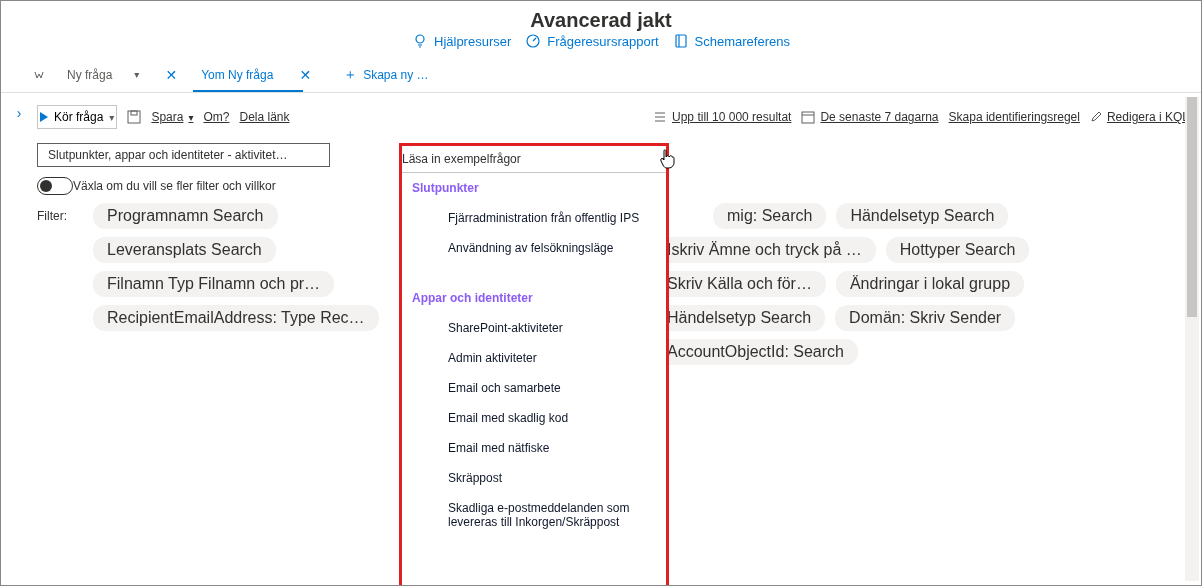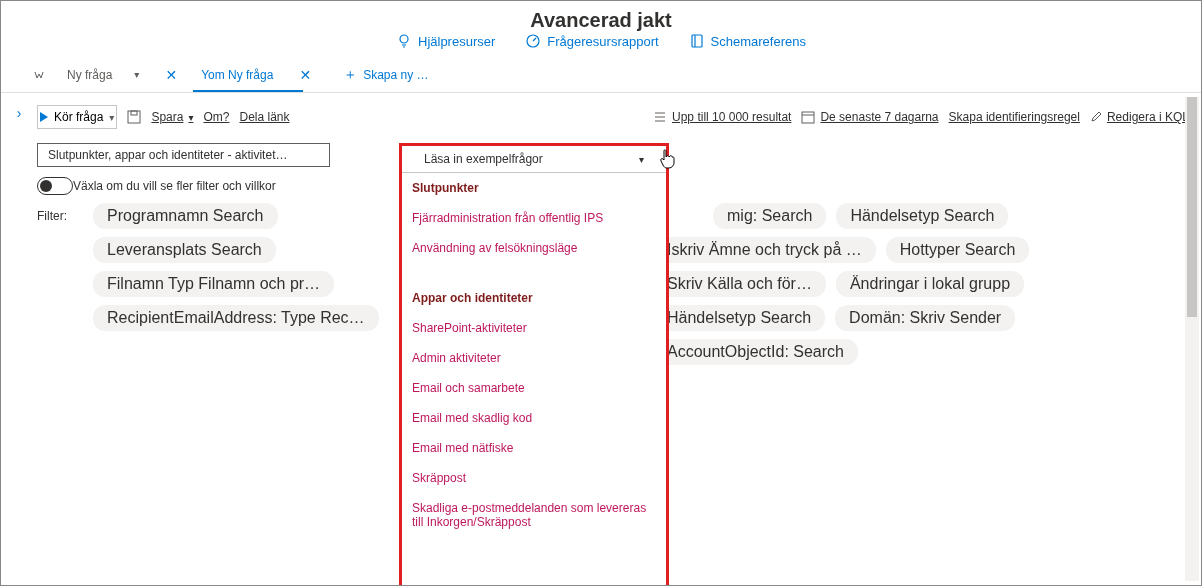--- a/index.html
+++ b/index.html
@@ -1,20 +1,20 @@
 <!DOCTYPE html>
 <html><head>
 <meta charset="utf-8">
 <style>
   * { box-sizing: border-box; margin: 0; padding: 0; font-family: "Segoe UI", -apple-system, sans-serif; }
   body { background: #fff; color: #323130; border: 1px solid #888; width: 1202px; height: 586px; overflow: hidden; position: relative; }
 
   .header { display: flex; align-items: center; padding: 8px 24px; height: 56px; flex-direction: column; }
   .header-title { font-size: 20px; font-weight: 600; flex: 1; }
-  .header-links { display: flex; gap: 30px; align-items: center; font-size: 13px; color: #0078d4; }
+  .header-links { display: flex; gap: 14px; align-items: center; font-size: 13px; color: #0078d4; }
   .header-link { display: flex; align-items: center; gap: 6px; cursor: pointer; }
   .hl-icon { width: 16px; height: 16px; display: inline-block; }
 
   .tabbar { display: flex; align-items: center; height: 36px; border-bottom: 1px solid #e1dfdd; padding-left: 24px; gap: 4px; font-size: 12px; }
   .tab { display: flex; align-items: center; gap: 22px; padding: 0 8px; height: 100%; color: #605e5c; cursor: pointer; position: relative; }
   .tab.active { color: #0078d4; }
   .tab.active::after { content: ""; position: absolute; left: 0; right: 20px; bottom: 0; height: 2px; background: #0078d4; }
   .tab-close { color: #0078d4; font-size: 14px; padding: 0 4px; }
   .tab-new { color: #0078d4; display: flex; align-items: center; gap: 6px; padding-left: 16px; }
 
@@ -37,23 +37,23 @@
   .toggle-row { display:flex; align-items:center; gap:0; font-size:12px; padding-bottom:8px; }
   .toggle { width:36px; height:18px; border-radius:9px; border:1px solid #323130; background:#fff; position:relative; }
   .toggle::after { content:""; position:absolute; left:2px; top:2px; width:12px; height:12px; border-radius:50%; background:#323130; }
 
   .filter-row { display:flex; align-items:flex-start; gap:10px; font-size:12px; }
   .filter-label { padding-top:6px; width:46px; }
   .pill-grid { display:flex; flex-wrap:wrap; gap:8px 10px; }
   .pill { background:#f3f2f1; border-radius:12px; padding:4px 14px; font-size:16px; white-space:nowrap; color:#323130; }
 
   .dropdown-panel { position:absolute; left:362px; top:50px; width:270px; height:497px; border:3px solid #e02020; background:#fff; z-index:50; font-size:12px; padding-bottom:6px; overflow:hidden; }
-  .dd-head { padding: 6px 22px; border-bottom:1px solid #c8c6c4; display:flex; justify-content:space-between; align-items:center; }
-  .dd-section { padding: 8px 10px; font-weight:600; color:#7f1d1d; }
-  .dd-item { padding: 8px 10px; color:#be185d; cursor:pointer; }
+  .dd-head { padding: 6px 0; border-bottom:1px solid #c8c6c4; display:flex; justify-content:space-between; align-items:center; }
+  .dd-section { padding: 8px 10px; font-weight:600; color:#8b5cf6; }
+  .dd-item { padding: 8px 10px; color:#0f172a; cursor:pointer;margin-left:36px; }
   .cursor-hand { position:absolute; left:622px; top:56px; font-size:16px; z-index:60; pointer-events:none; }
 
   .scrollbar { position:absolute; right:2px; top:96px; width:14px; bottom:4px; background:#f3f2f1; }
   .scroll-thumb { position:absolute; top:0; left:2px; width:10px; height:220px; background:#c8c6c4; }
 
   svg { display:block; }
 </style>
 </head>
 <body>
 

